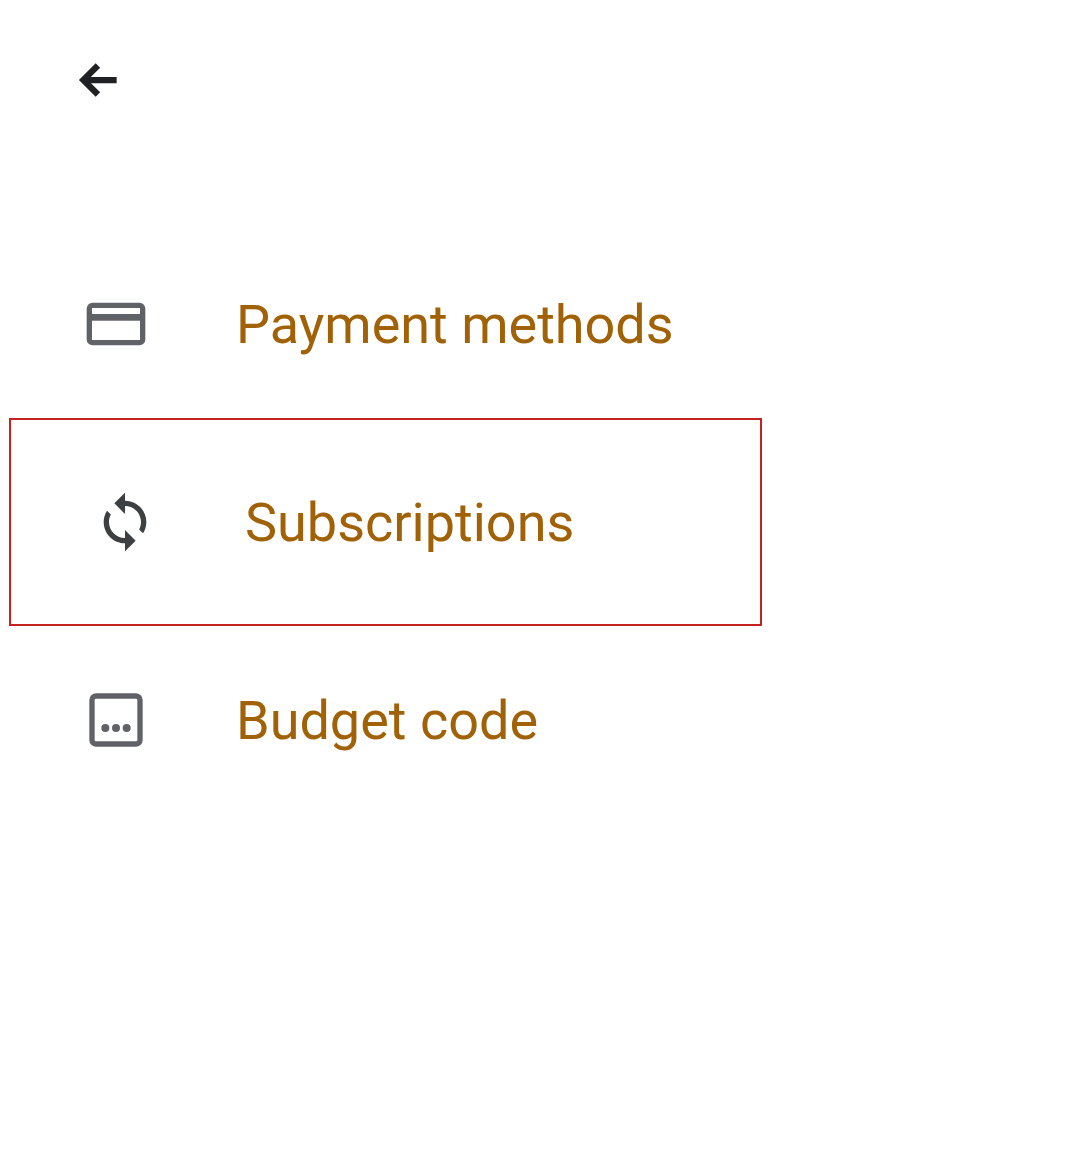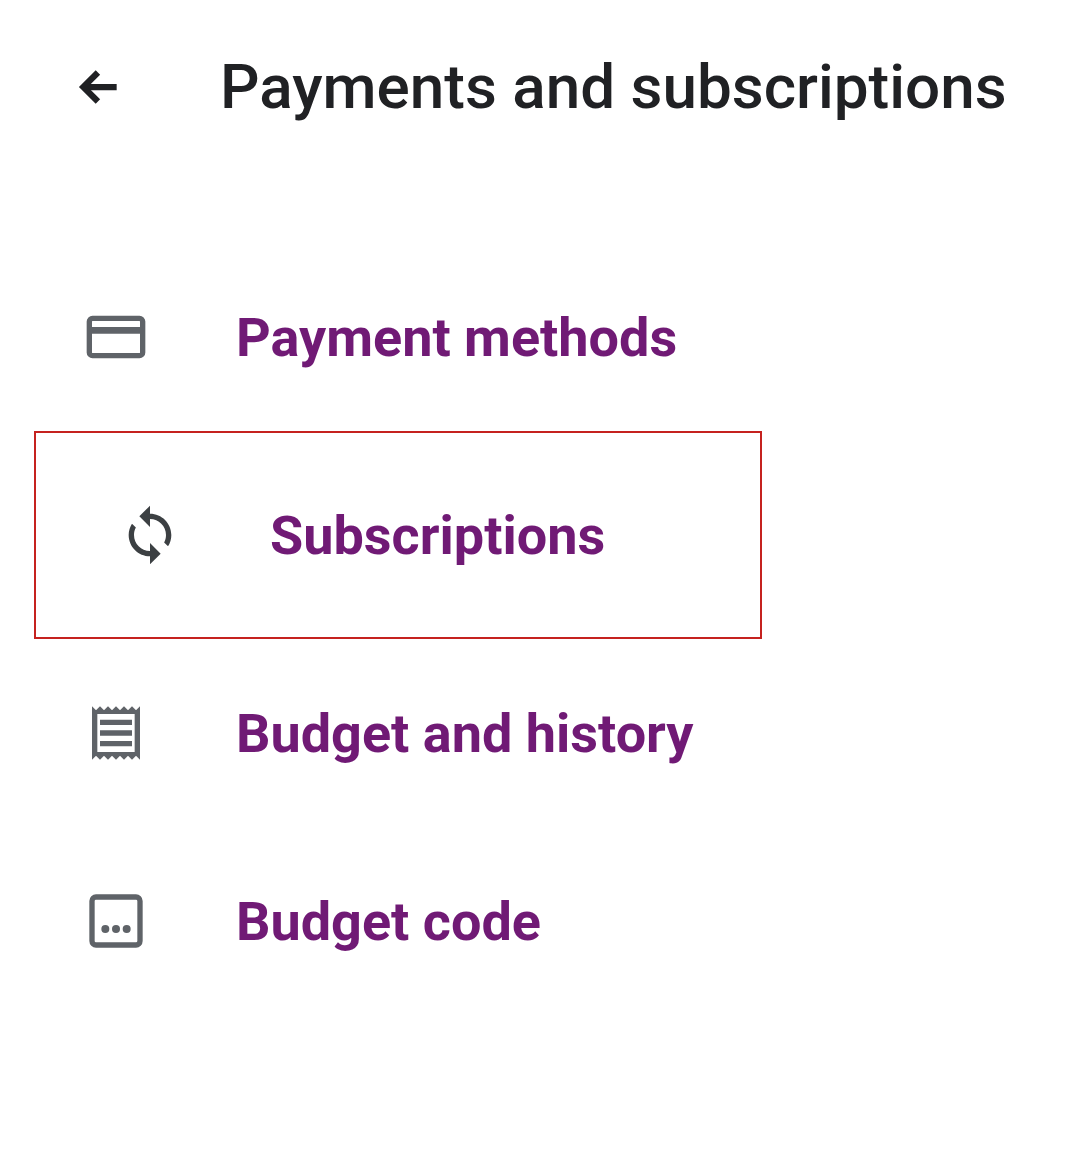--- a/index.html
+++ b/index.html
@@ -51,54 +51,53 @@
     .menu-item {
       display: flex;
       align-items: center;
       padding: 62px 0 62px 84px;
       gap: 88px;
       cursor: pointer;
     }
     .menu-item.highlighted {
       outline: 2px solid #c5221f;
       outline-offset: -2px;
-      margin-left: 34px;
+      margin-left: 9px;
       margin-right: 318px;
       padding-top: 72px;
       padding-bottom: 72px;
     }
     .icon-wrapper {
       width: 64px;
       height: 64px;
       display: flex;
       align-items: center;
       justify-content: center;
       flex-shrink: 0;
     }
     .icon-wrapper svg {
       width: 64px;
       height: 64px;
     }
     .menu-label {
       font-size: 54px;
-      font-weight: 700;
-      color: #701a75;
+      font-weight: 400;
+      color: #a16207;
     }
   </style>
 </head>
 <body>
 
 <div class="header">
   <div class="back-button">
     <svg viewBox="0 0 24 24">
       <line x1="20" y1="12" x2="4" y2="12"></line>
       <polyline points="11,5 4,12 11,19"></polyline>
     </svg>
   </div>
-  <div class="page-title">Payments and subscriptions</div>
 </div>
 
 <div class="menu-container">
 
   <div class="menu-item">
     <div class="icon-wrapper">
       <svg viewBox="0 0 24 24" fill="none">
         <rect x="2" y="5" width="20" height="14" rx="1.2" stroke="#5f6368" stroke-width="2"></rect>
         <line x1="2" y1="9.5" x2="22" y2="9.5" stroke="#5f6368" stroke-width="2.5"></line>
       </svg>
@@ -108,28 +107,20 @@
 
   <div class="menu-item highlighted">
     <div class="icon-wrapper">
       <svg viewBox="0 0 24 24" fill="#3c4043">
         <path d="M12 4V1L8 5l4 4V6c3.31 0 6 2.69 6 6 0 1.01-.25 1.97-.7 2.8l1.46 1.46A7.93 7.93 0 0020 12c0-4.42-3.58-8-8-8zm0 14c-3.31 0-6-2.69-6-6 0-1.01.25-1.97.7-2.8L5.24 7.74A7.93 7.93 0 004 12c0 4.42 3.58 8 8 8v3l4-4-4-4v3z"></path>
       </svg>
     </div>
     <div class="menu-label">Subscriptions</div>
   </div>
 
-  <div class="menu-item">
-    <div class="icon-wrapper">
-      <svg viewBox="0 0 24 24" fill="#5f6368">
-        <path d="M19.5 3.5L18 2l-1.5 1.5L15 2l-1.5 1.5L12 2l-1.5 1.5L9 2 7.5 3.5 6 2 4.5 3.5 3 2v20l1.5-1.5L6 22l1.5-1.5L9 22l1.5-1.5L12 22l1.5-1.5L15 22l1.5-1.5L18 22l1.5-1.5L21 22V2l-1.5 1.5zM19 19.09H5V4.91h14v14.18zM6 15h12v2H6zm0-4h12v2H6zm0-4h12v2H6z"></path>
-      </svg>
-    </div>
-    <div class="menu-label">Budget and history</div>
-  </div>
 
   <div class="menu-item">
     <div class="icon-wrapper">
       <svg viewBox="0 0 24 24" fill="none">
         <rect x="3" y="3" width="18" height="18" rx="1.5" stroke="#5f6368" stroke-width="2"></rect>
         <circle cx="8" cy="15" r="1.5" fill="#5f6368"></circle>
         <circle cx="12" cy="15" r="1.5" fill="#5f6368"></circle>
         <circle cx="16" cy="15" r="1.5" fill="#5f6368"></circle>
       </svg>
     </div>

